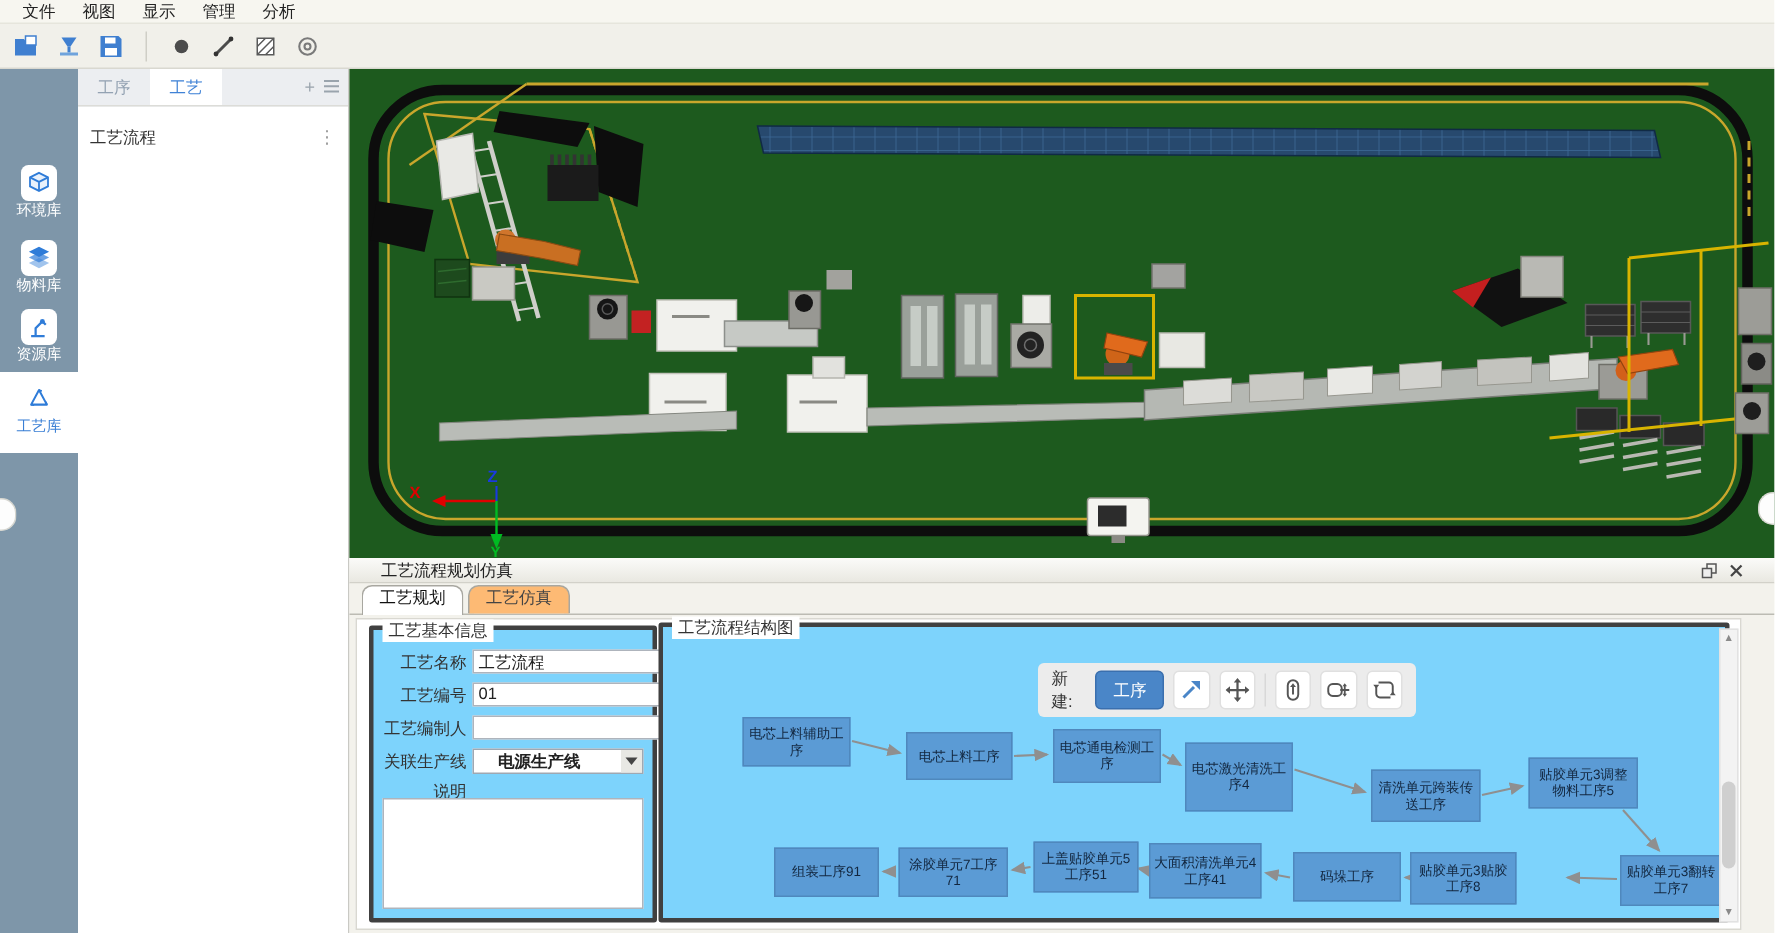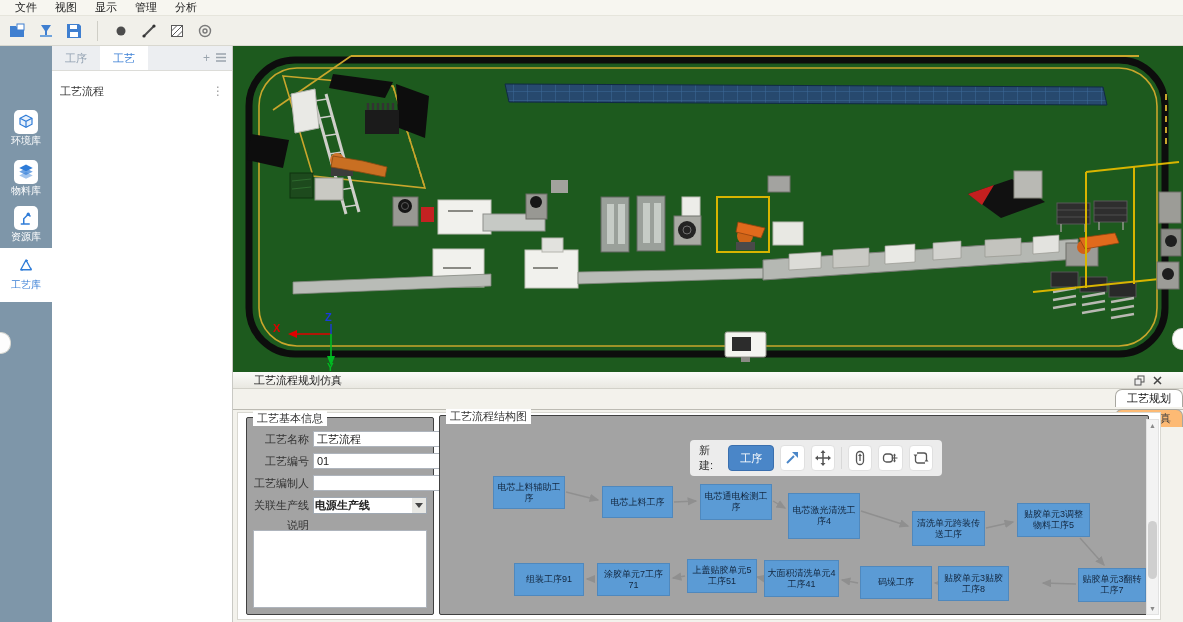--- a/index.html
+++ b/index.html
@@ -45,39 +45,39 @@
 
   
   .bottom-panel{position:absolute;left:233px;top:372px;width:950px;height:250px;background:#f3f2ec;}
   .bp-titlebar{position:absolute;top:0;left:0;right:0;height:17px;background:linear-gradient(#fbfbf9,#e9e8e1);
                border-bottom:1px solid #d2d1c9;display:flex;align-items:center;justify-content:space-between;
                padding:0 21px;box-sizing:border-box;}
   .bp-title{font-size:11px;color:#222;}
   .bp-tbicons{display:flex;gap:8px;align-items:center;}
   .bp-tbicons span{cursor:pointer;display:flex;}
   .bp-tabs{position:absolute;top:17px;left:0;right:0;height:21px;background:#f3f2ec;border-bottom:1px solid #bcbbb3;
-           display:flex;align-items:flex-end;padding-left:8px;gap:3px;box-sizing:border-box;flex-direction:column;}
+           display:flex;align-items:flex-end;padding-left:8px;gap:3px;box-sizing:border-box;}
   .bp-tab{height:18px;line-height:17px;padding:0 11px;font-size:11px;color:#444;background:#fdba74;
           border:1px solid #a8a7a0;border-bottom:none;border-radius:7px 7px 0 0;cursor:pointer;}
   .bp-tab.active{background:#fff;margin-bottom:-1px;height:19px;color:#111;}
   .bp-inner{position:absolute;left:4px;right:22px;top:40px;bottom:2px;background:#fff;border:1px solid #d9d8d1;}
 
   
-  .groupbox{position:absolute;border:1px solid #404040;border-radius:2px;background:#a3a3a3;}
+  .groupbox{position:absolute;border:3px solid #404040;border-radius:2px;background:#7dd3fc;}
   .group-title{position:absolute;top:-7px;left:6px;background:#fff;padding:0 4px;font-size:11px;color:#333;}
   .form-group{left:8px;top:4px;width:186px;bottom:4px;}
   .flow-group{left:201px;top:2px;width:708px;bottom:4px;}
 
   
   .frow{position:absolute;left:4px;right:6px;height:18px;display:flex;align-items:center;}
   .flabel{flex:0 0 58px;text-align:right;font-size:11px;color:#333;margin-right:4px;white-space:nowrap;}
   .finput{flex:1;height:16px;border:1px solid #aeb4bc;font-size:11px;padding:0 3px;box-sizing:border-box;
           font-family:inherit;background:#fff;color:#222;}
   .fselect{flex:1;height:17px;border:1px solid #9fa8b2;background:#fff;display:flex;align-items:center;
-           justify-content:space-between;font-size:11px;font-weight:bold;color:#222;padding-left:1px;cursor:pointer;box-sizing:border-box;}
+           justify-content:space-between;font-size:11px;font-weight:bold;color:#222;padding-left:16px;cursor:pointer;box-sizing:border-box;}
   .caret-box{width:14px;height:15px;background:#e8e8e4;display:flex;align-items:center;justify-content:center;}
   .caret{width:0;height:0;border-left:4px solid transparent;border-right:4px solid transparent;border-top:5px solid #444;}
   .ftextarea{position:absolute;left:6px;right:6px;top:112px;bottom:6px;border:1px solid #aeb4bc;resize:none;
              font-family:inherit;font-size:11px;background:#fff;}
 
   
   .flow-toolbar{position:absolute;left:250px;top:24px;width:252px;height:36px;background:#ececec;border-radius:4px;
                 display:flex;align-items:center;gap:6px;padding:5px 9px;box-sizing:border-box;}
   .new-label{font-size:11px;color:#333;}
   .node-btn{width:48px;height:26px;background:#4a86c8;border:1px solid #3a6fae;border-radius:4px;color:#fff;

